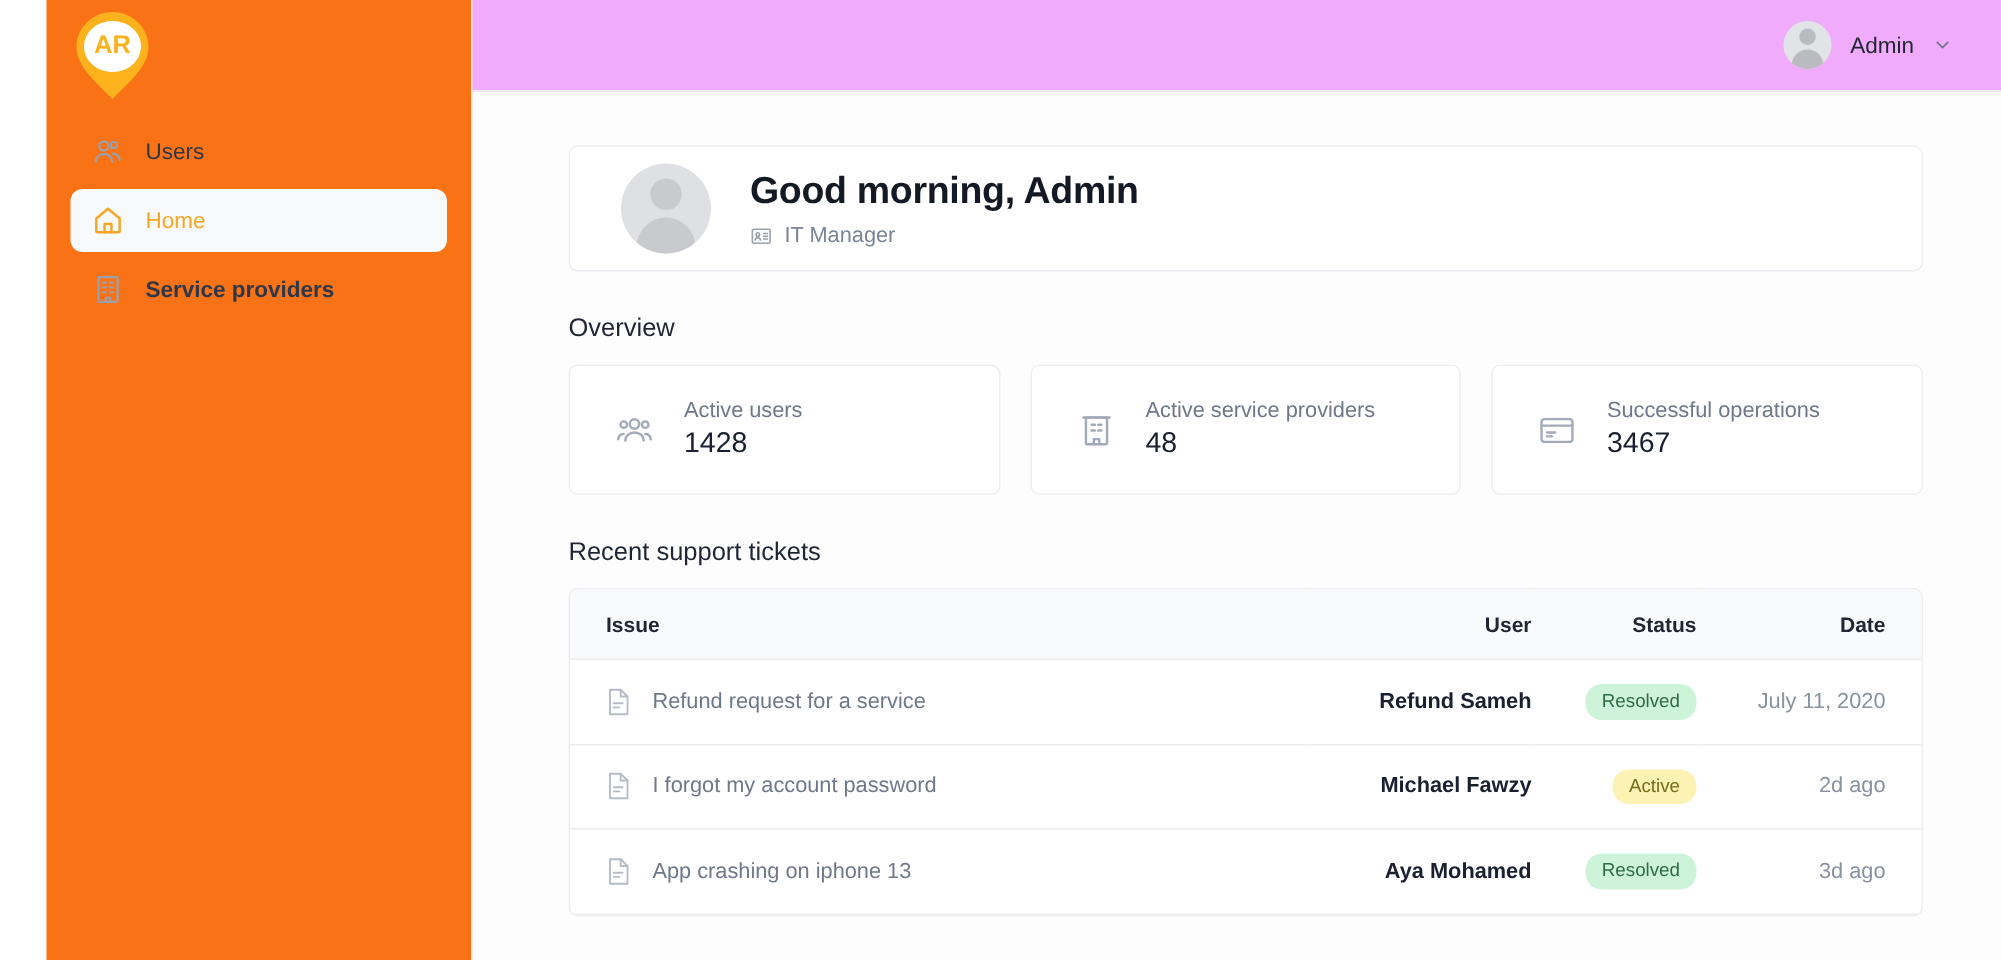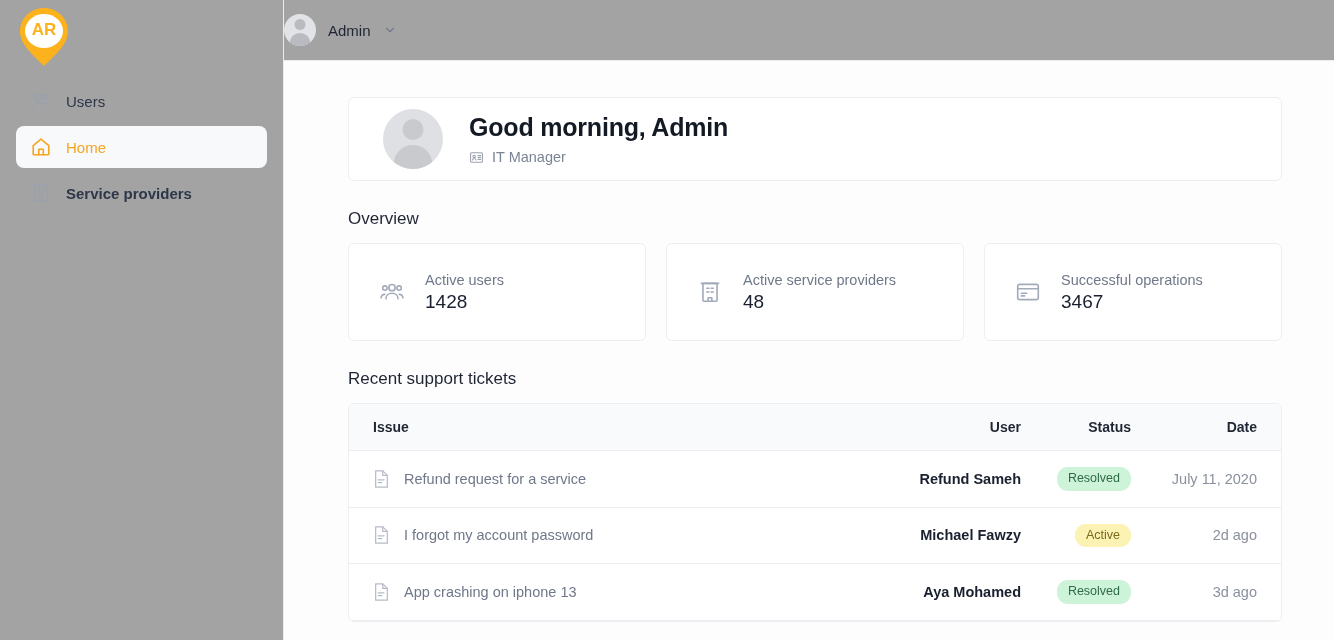--- a/index.html
+++ b/index.html
@@ -8,23 +8,23 @@
     overflow: hidden;
     background: #ffffff;
     font-family: "Liberation Sans", sans-serif;
     -webkit-font-smoothing: antialiased;
   }
   .app { display: flex; width: 1334px; height: 640px; }
 
   
   .sidebar {
     width: 284px; flex: 0 0 284px; height: 640px;
-    background: #a3a3a3;
+    background: #f97316;
     border-right: 1px solid #ececef;
-    display: flex; flex-direction: column;
+    display: flex; flex-direction: column; margin-left: 31px;
   }
   .logo-wrap {
     height: 72px; display: flex; align-items: center;
     padding-left: 18px;
   }
   .logo { width: 52px; height: 62px; margin-top: 2px; }
 
   .nav { padding: 8px 16px 0 16px; display: flex; flex-direction: column; gap: 4px; }
   .nav-item {
     display: flex; align-items: center; gap: 14px;
@@ -35,22 +35,22 @@
   .nav-item .nav-ico { width: 22px; height: 22px; display:block; flex:0 0 22px; }
   .nav-item.active { background: #f7f9fb; color: #f5a623; font-weight: 500; }
   .nav-item.sp { font-weight: 600; color: #2d3748; }
 
   
   .main { flex: 1 1 auto; height: 640px; background: #fdfdfe; display: flex; flex-direction: column; min-width:0; }
 
   .topbar {
     height: 61px; flex: 0 0 61px;
     border-bottom: 1px solid #ececef;
-    background: #a3a3a3;
-    display: flex; align-items: center; justify-content: flex-start;
+    background: #f0abfc;
+    display: flex; align-items: center; justify-content: flex-end;
     padding-right: 32px;
   }
   .user-chip { display: flex; align-items: center; gap: 12px; cursor: pointer; }
   .avatar-sm {
     width: 32px; height: 32px; border-radius: 50%;
     background: #e2e3e6; position: relative; overflow: hidden; flex: 0 0 32px;
   }
   .avatar-sm::before {
     content: ""; position: absolute; left: 50%; top: 5px;
     width: 11px; height: 11px; border-radius: 50%;
@@ -92,21 +92,21 @@
   .role-txt { font-size: 14.5px; color: #7b8494; }
 
   
   .section-title {
     font-size: 17px; color: #1f2533; font-weight: 400;
     margin: 28px 0 14px 0;
   }
   .stats { display: flex; gap: 20px; }
   .stat-card {
     flex: 1 1 0; background: #ffffff; border: 1px solid #eceef1;
-    border-radius: 6px; height: 98px;
+    border-radius: 6px; height: 87px;
     display: flex; align-items: center; gap: 20px; padding: 0 30px;
   }
   .stat-ico { width: 26px; height: 26px; flex: 0 0 26px; display:block; }
   .stat-label { font-size: 14.5px; color: #6f7889; margin-bottom: 3px; }
   .stat-value { font-size: 19px; color: #1a2030; font-weight: 400; }
 
   
   .table-wrap {
     background: #ffffff; border: 1px solid #eceef1; border-radius: 6px;
     overflow: hidden;

